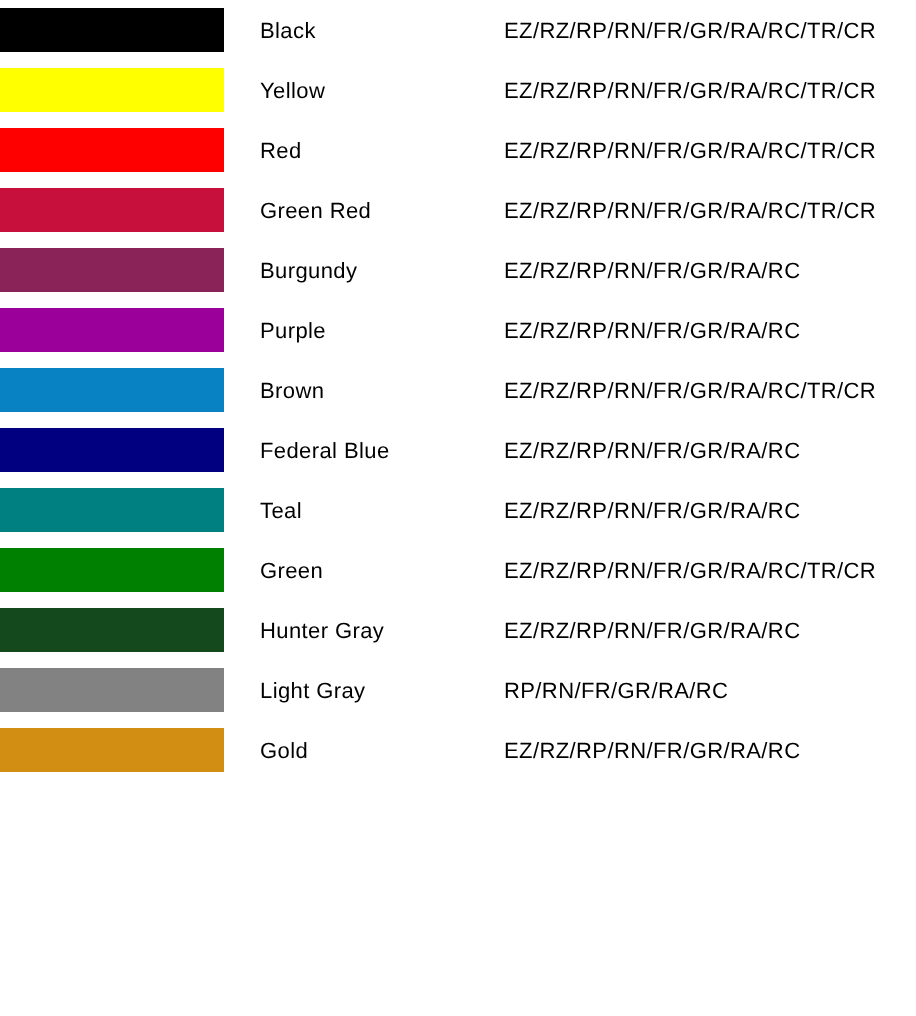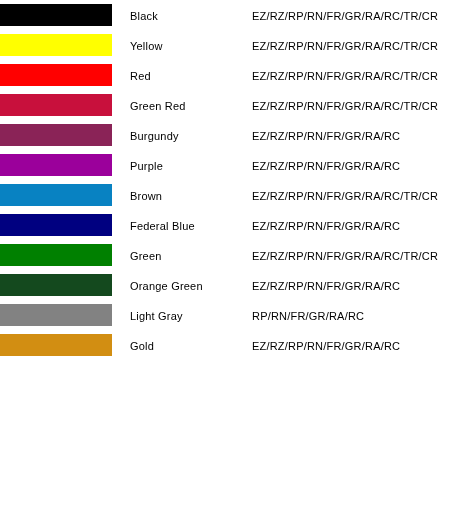--- a/index.html
+++ b/index.html
@@ -108,30 +108,37 @@
       </tr>
       <tr>
         <td class="swatch-cell">
           <span class="swatch" style="background-color: rgb(0, 0, 128);"></span>
         </td>
         <td><span class="name-text">Federal Blue</span></td>
         <td><span class="codes-text">EZ/RZ/RP/RN/FR/GR/RA/RC</span></td>
       </tr>
       <tr>
         <td class="swatch-cell">
+          <span class="swatch" style="background-color: rgb(0, 128, 128);"></span>
+        </td>
+        <td><span class="name-text">Teal</span></td>
+        <td><span class="codes-text">EZ/RZ/RP/RN/FR/GR/RA/RC</span></td>
+      </tr>
+      <tr>
+        <td class="swatch-cell">
           <span class="swatch" style="background-color: rgb(0, 128, 0);"></span>
         </td>
         <td><span class="name-text">Green</span></td>
         <td><span class="codes-text">EZ/RZ/RP/RN/FR/GR/RA/RC/TR/CR</span></td>
       </tr>
       <tr>
         <td class="swatch-cell">
           <span class="swatch" style="background-color: rgb(20, 73, 30);"></span>
         </td>
-        <td><span class="name-text">Orange Green</span></td>
+        <td><span class="name-text">Hunter Gray</span></td>
         <td><span class="codes-text">EZ/RZ/RP/RN/FR/GR/RA/RC</span></td>
       </tr>
       <tr>
         <td class="swatch-cell">
           <span class="swatch" style="background-color: rgb(130, 130, 130);"></span>
         </td>
         <td><span class="name-text">Light Gray</span></td>
         <td><span class="codes-text">RP/RN/FR/GR/RA/RC</span></td>
       </tr>
       <tr>

